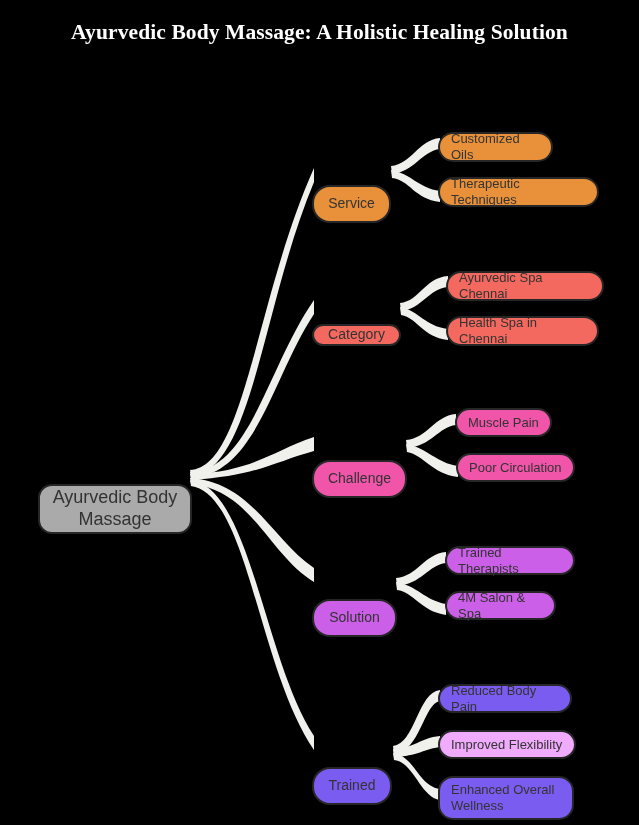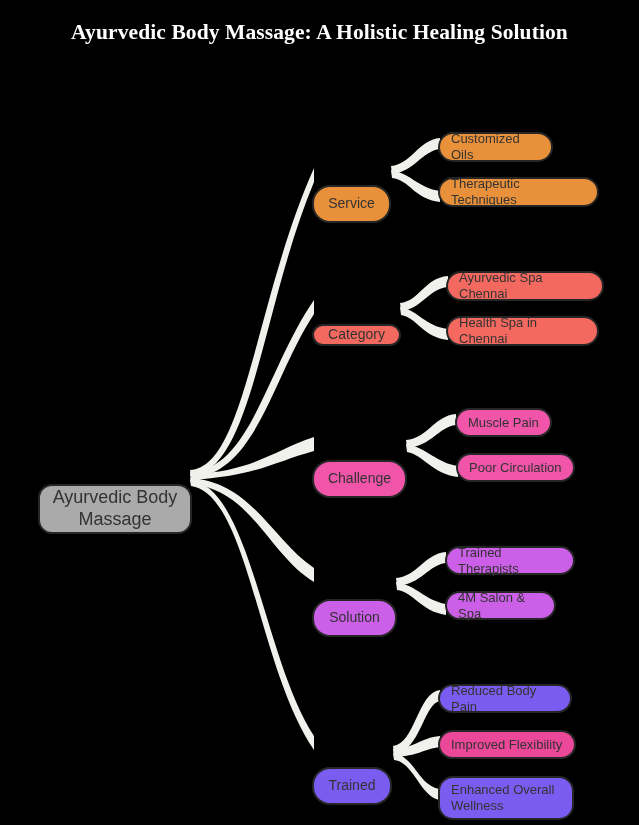--- a/index.html
+++ b/index.html
@@ -151,18 +151,18 @@
     <div class="node branch center-align" style="left:312px; top:424px; width:95px; height:38px; background:#F055AA;">Challenge</div>
     <div class="node leaf left-align" style="left:455px; top:408px; width:97px; height:29px; background:#F055AA;">Muscle Pain</div>
     <div class="node leaf left-align" style="left:456px; top:453px; width:119px; height:29px; background:#F055AA;">Poor Circulation</div>
 
     <div class="node branch center-align" style="left:312px; top:563px; width:85px; height:38px; background:#CC5FE8;">Solution</div>
     <div class="node leaf left-align" style="left:445px; top:546px; width:130px; height:29px; background:#CC5FE8;">Trained Therapists</div>
     <div class="node leaf left-align" style="left:445px; top:591px; width:111px; height:29px; background:#CC5FE8;">4M Salon &amp; Spa</div>
 
     <div class="node branch center-align" style="left:312px; top:731px; width:80px; height:38px; background:#7B5CF0;">Trained</div>
     <div class="node leaf left-align" style="left:438px; top:684px; width:134px; height:29px; background:#7B5CF0;">Reduced Body Pain</div>
-    <div class="node leaf left-align" style="left:438px; top:730px; width:138px; height:29px; background:#ec4899;">Improved Flexibility</div>
+    <div class="node leaf left-align" style="left:438px; top:730px; width:138px; height:29px; background:#f0abfc;">Improved Flexibility</div>
     <div class="node leaf left-align" style="left:438px; top:776px; width:136px; height:44px; background:#7B5CF0;">Enhanced Overall
 Wellness</div>
 
   </div>
 </div>
 
 </body></html>

